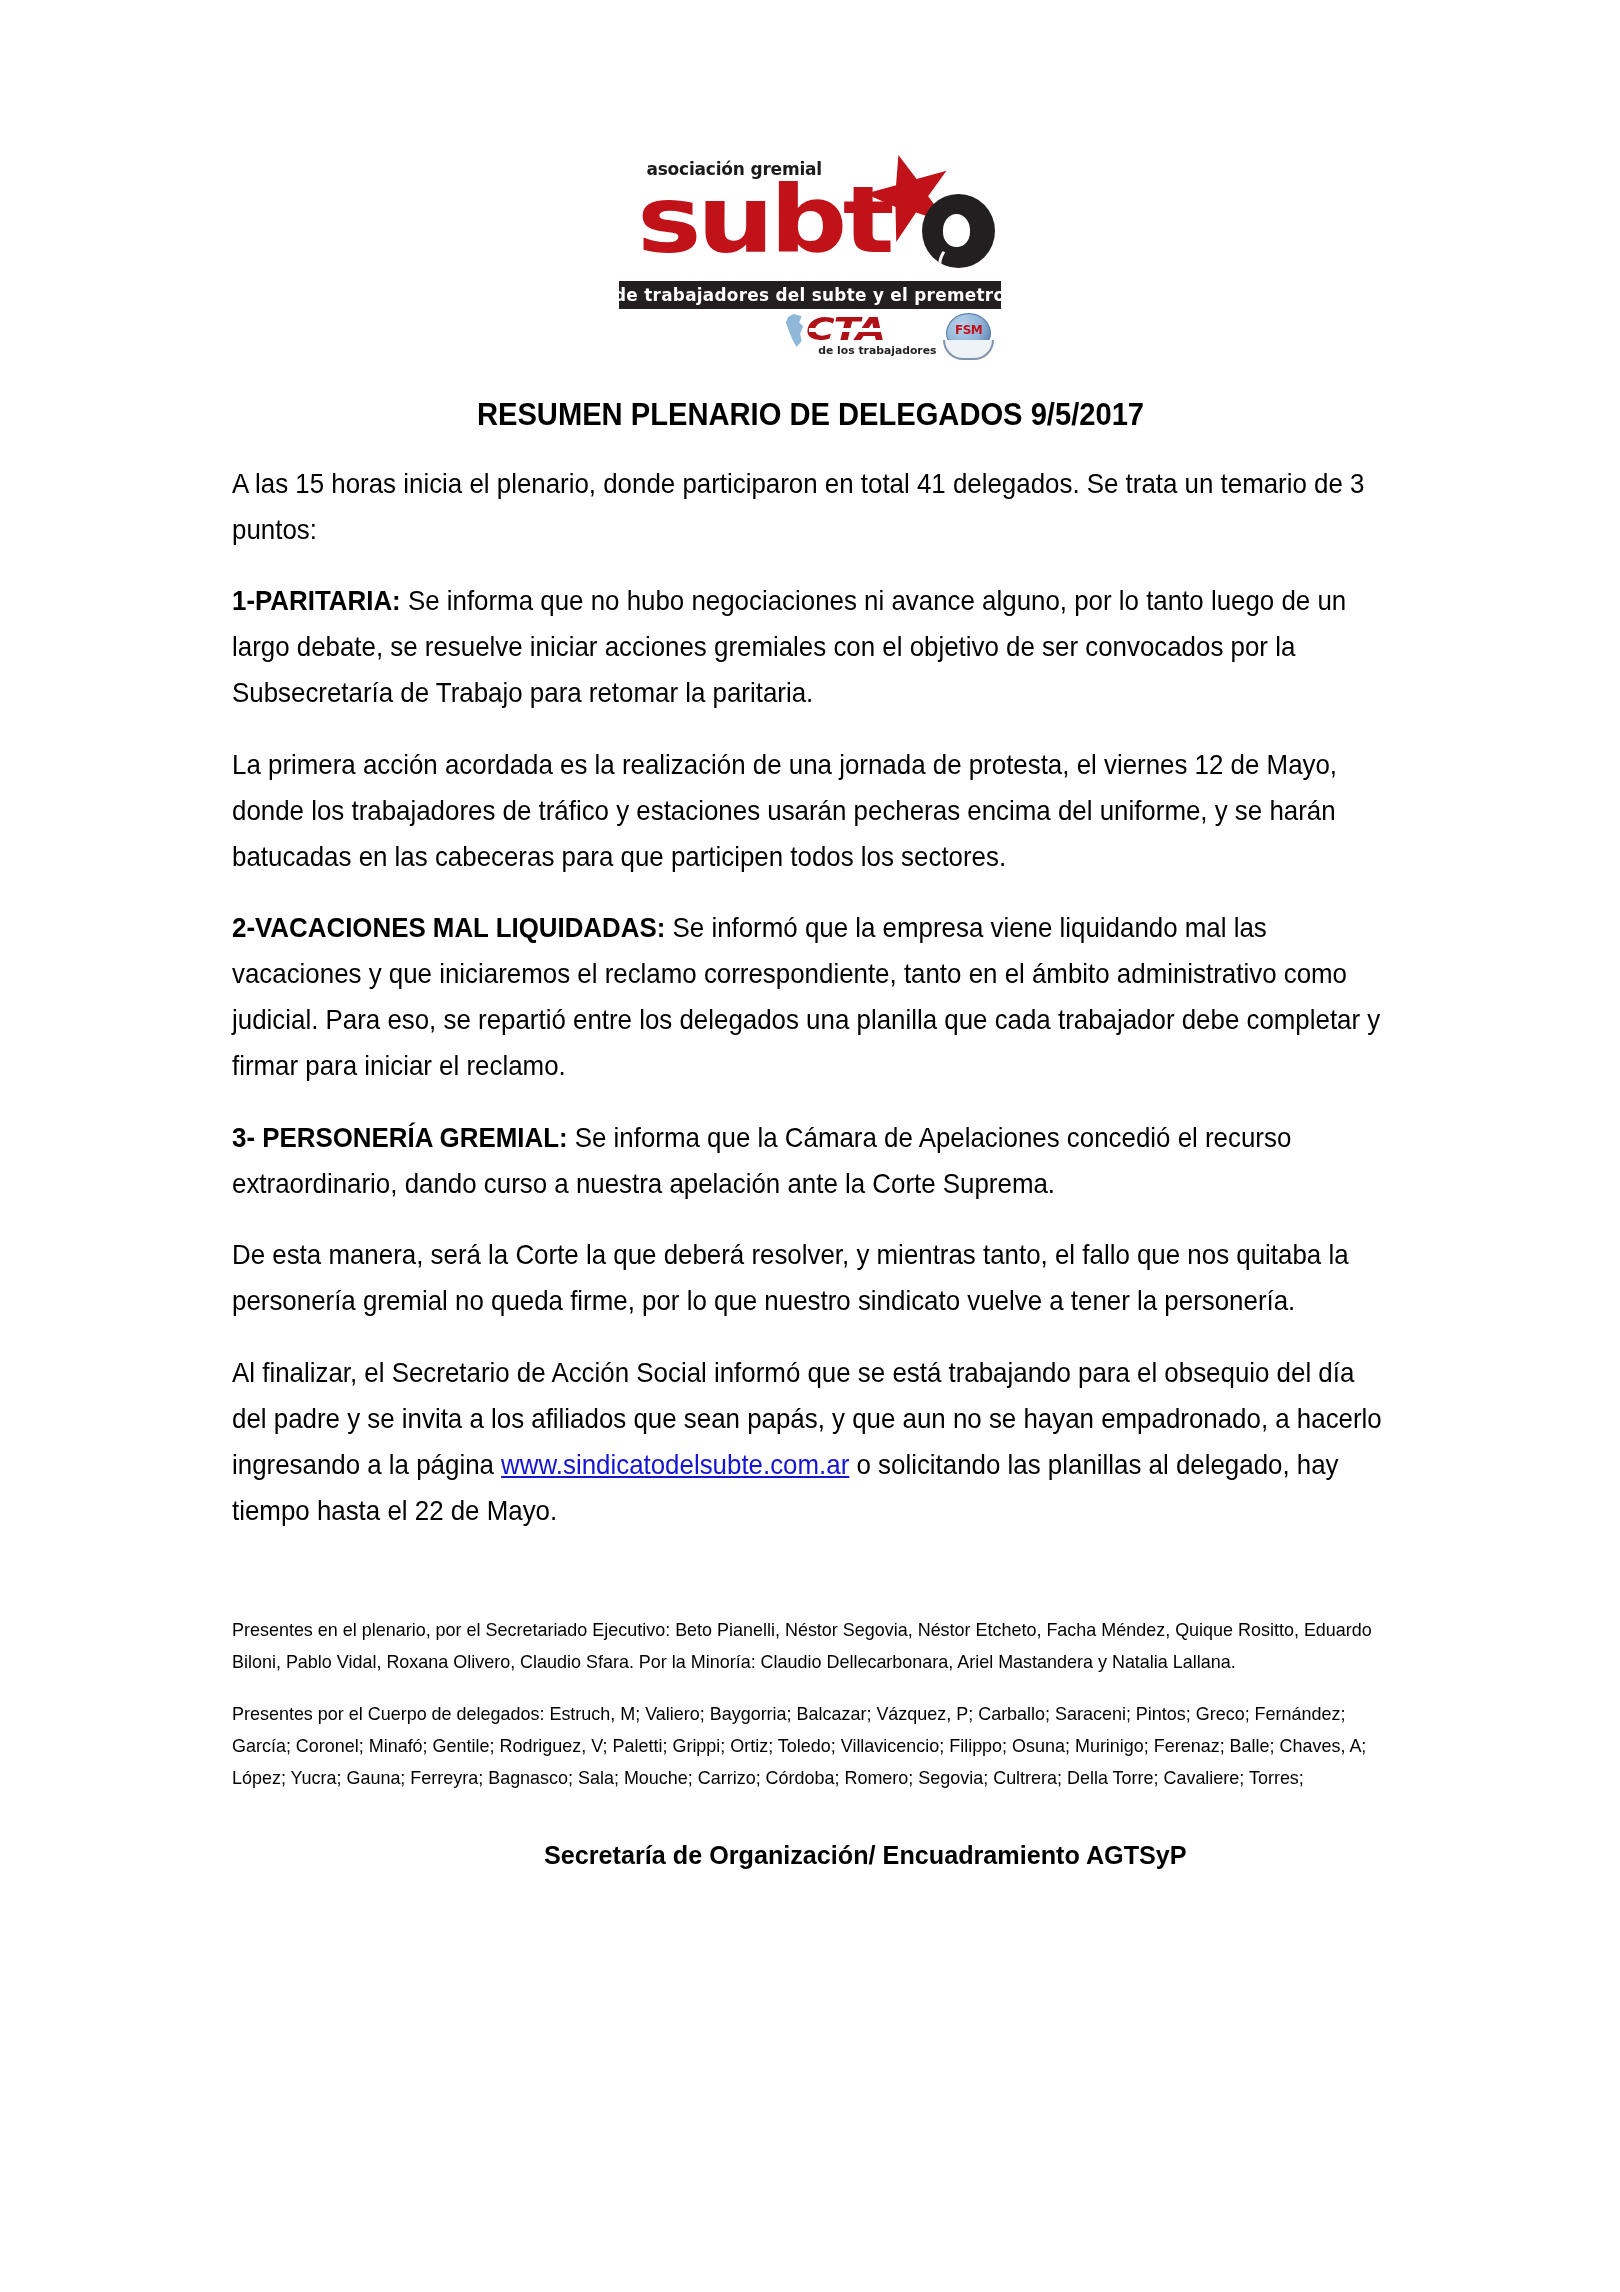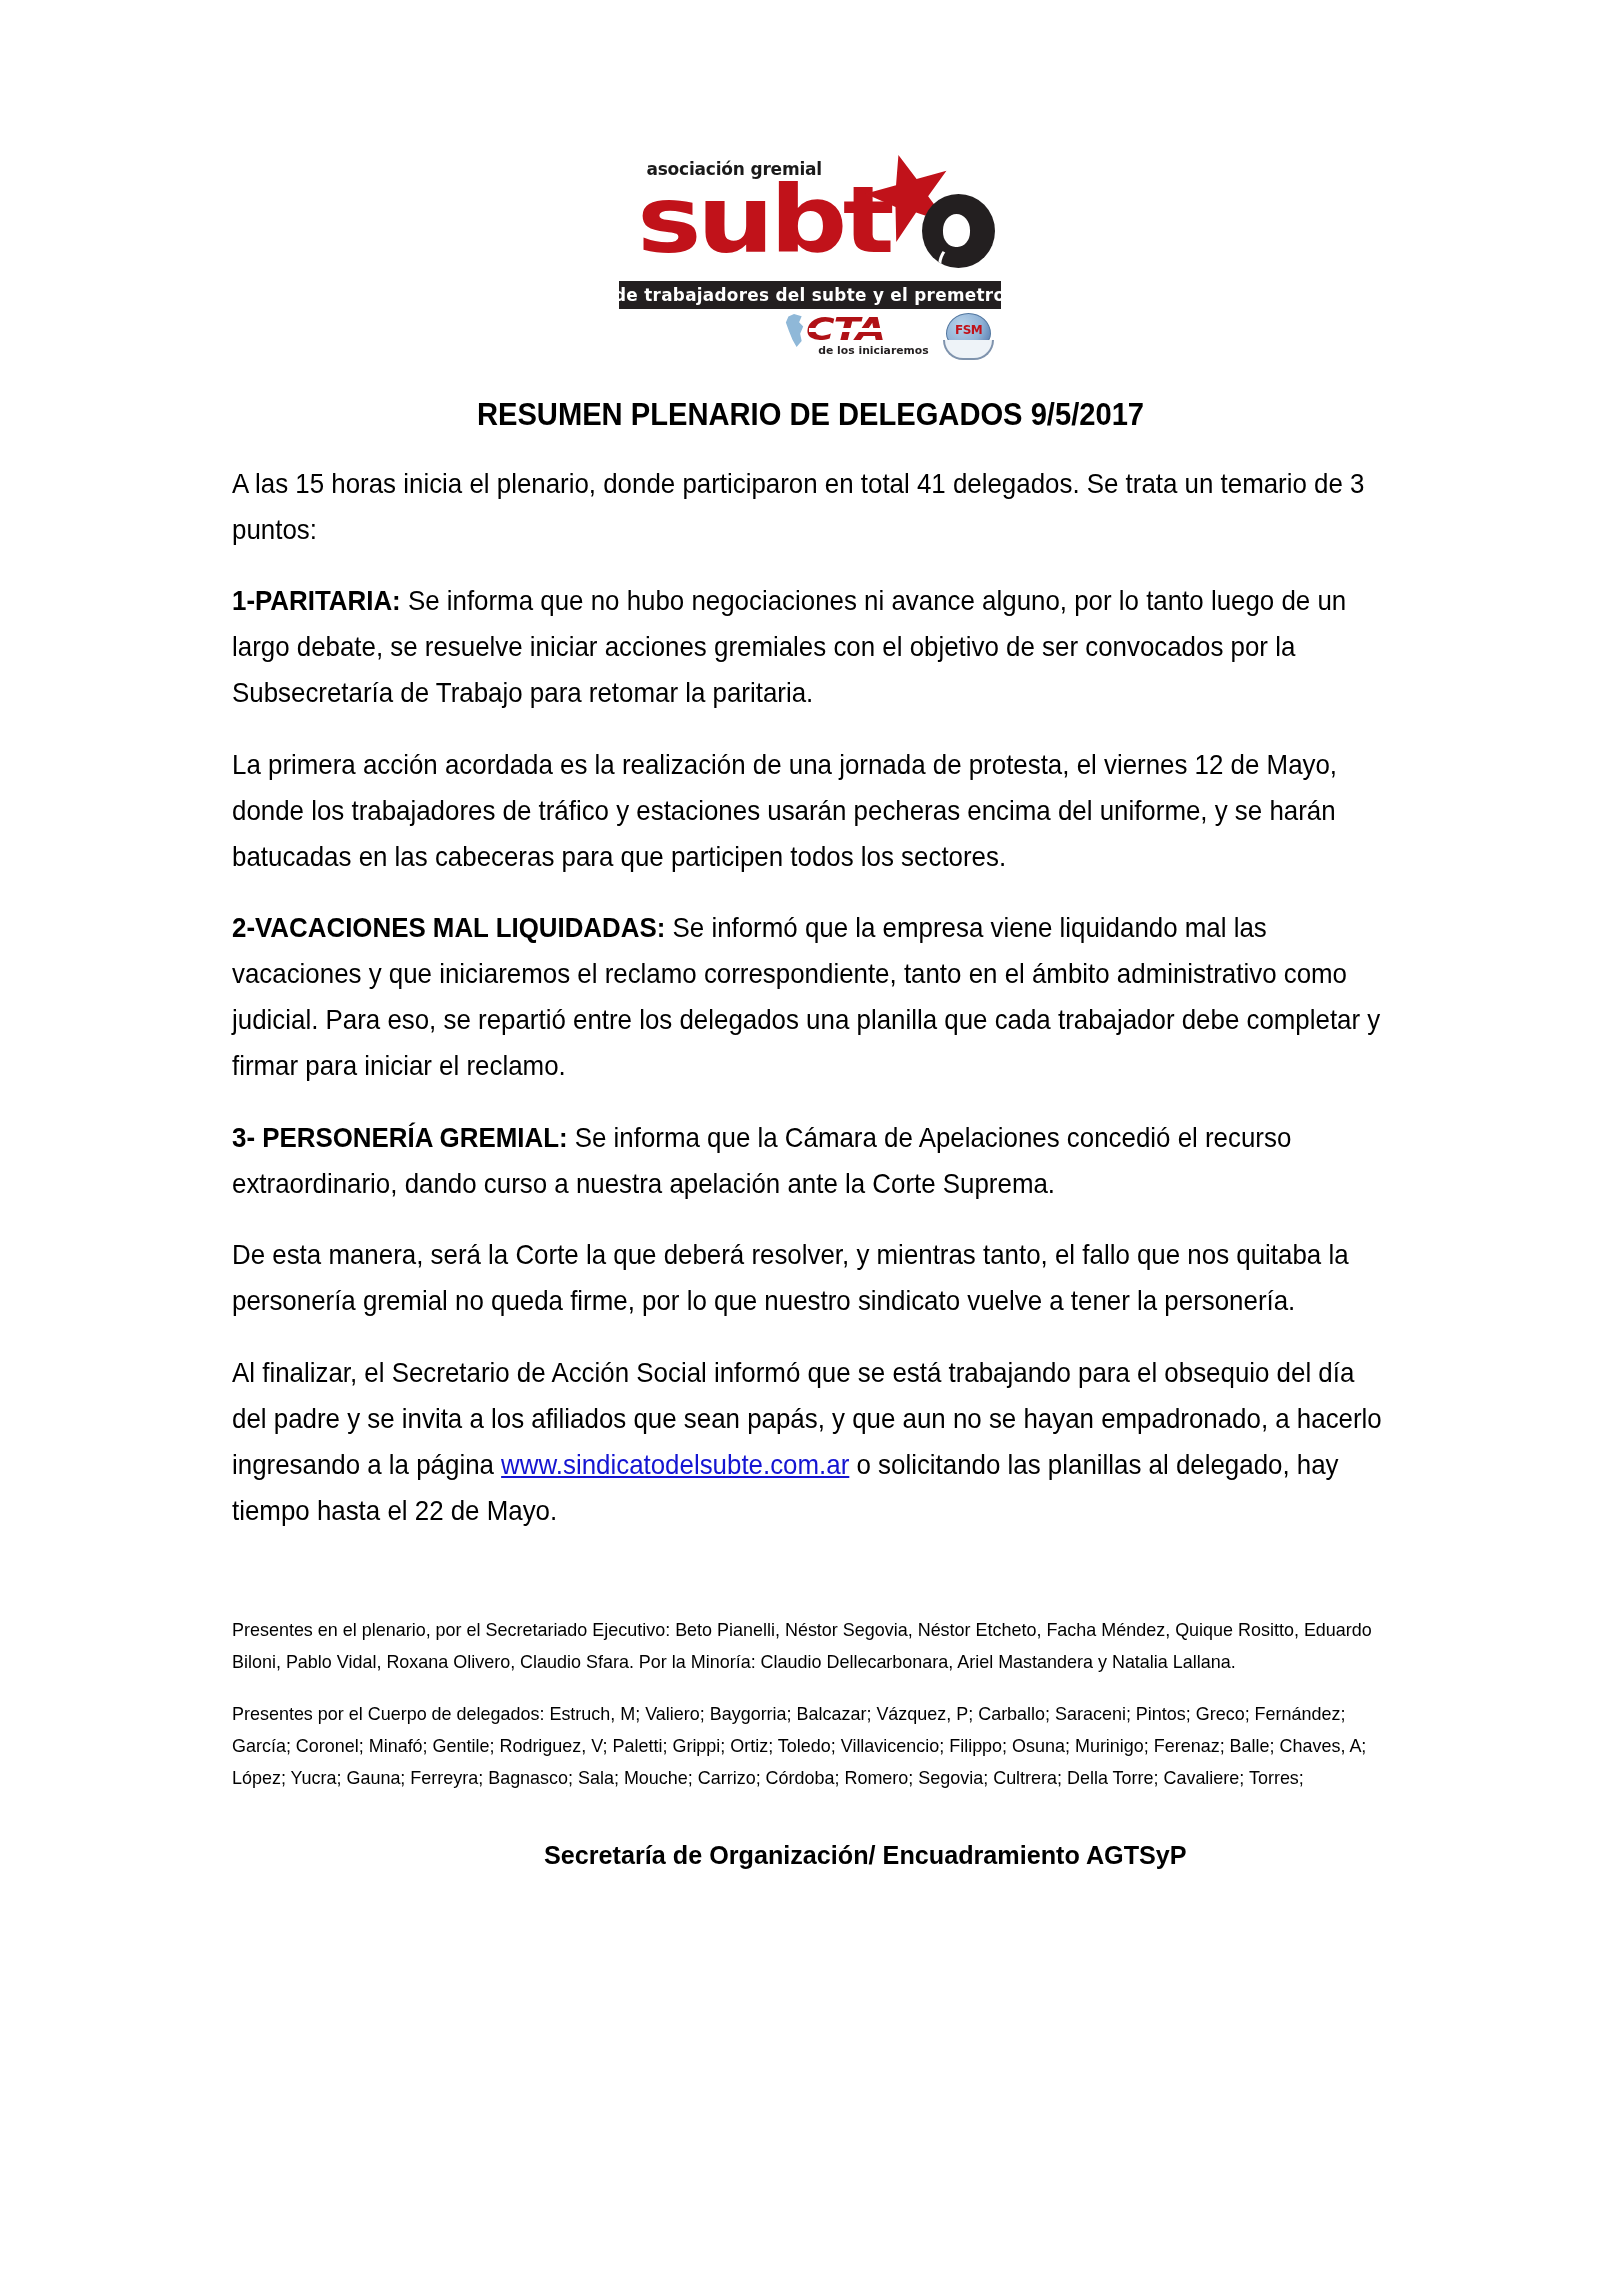--- a/index.html
+++ b/index.html
@@ -295,21 +295,21 @@
       <div class="logo-bar">
         <span>de trabajadores del subte y el premetro</span>
       </div>
     </div>
 
     <div class="logo-sub-row">
       <div class="cta-logo">
         <div class="cta-map"></div>
         <div class="cta-word">CTA</div>
         <div class="cta-strike"></div>
-        <div class="cta-sub">de los iniciaremos</div>
+        <div class="cta-sub">de los trabajadores</div>
       </div>
       <div class="fsm-logo">
         <div class="fsm-globe"></div>
         <div class="fsm-hands"></div>
         <div class="fsm-text">FSM</div>
       </div>
     </div>
   </div>
 
   <div class="doc">

